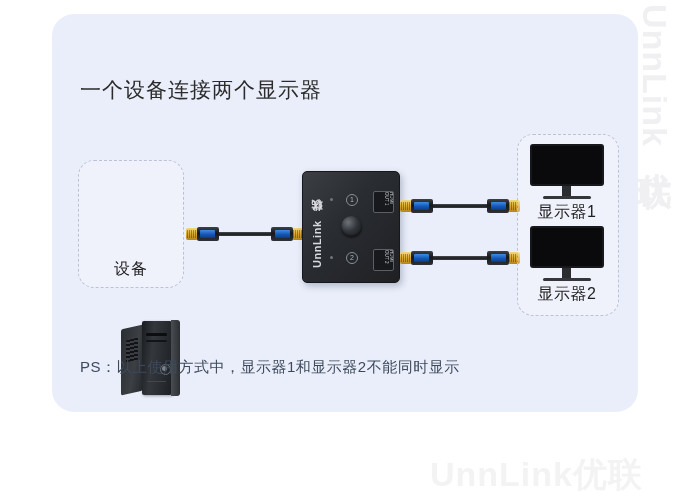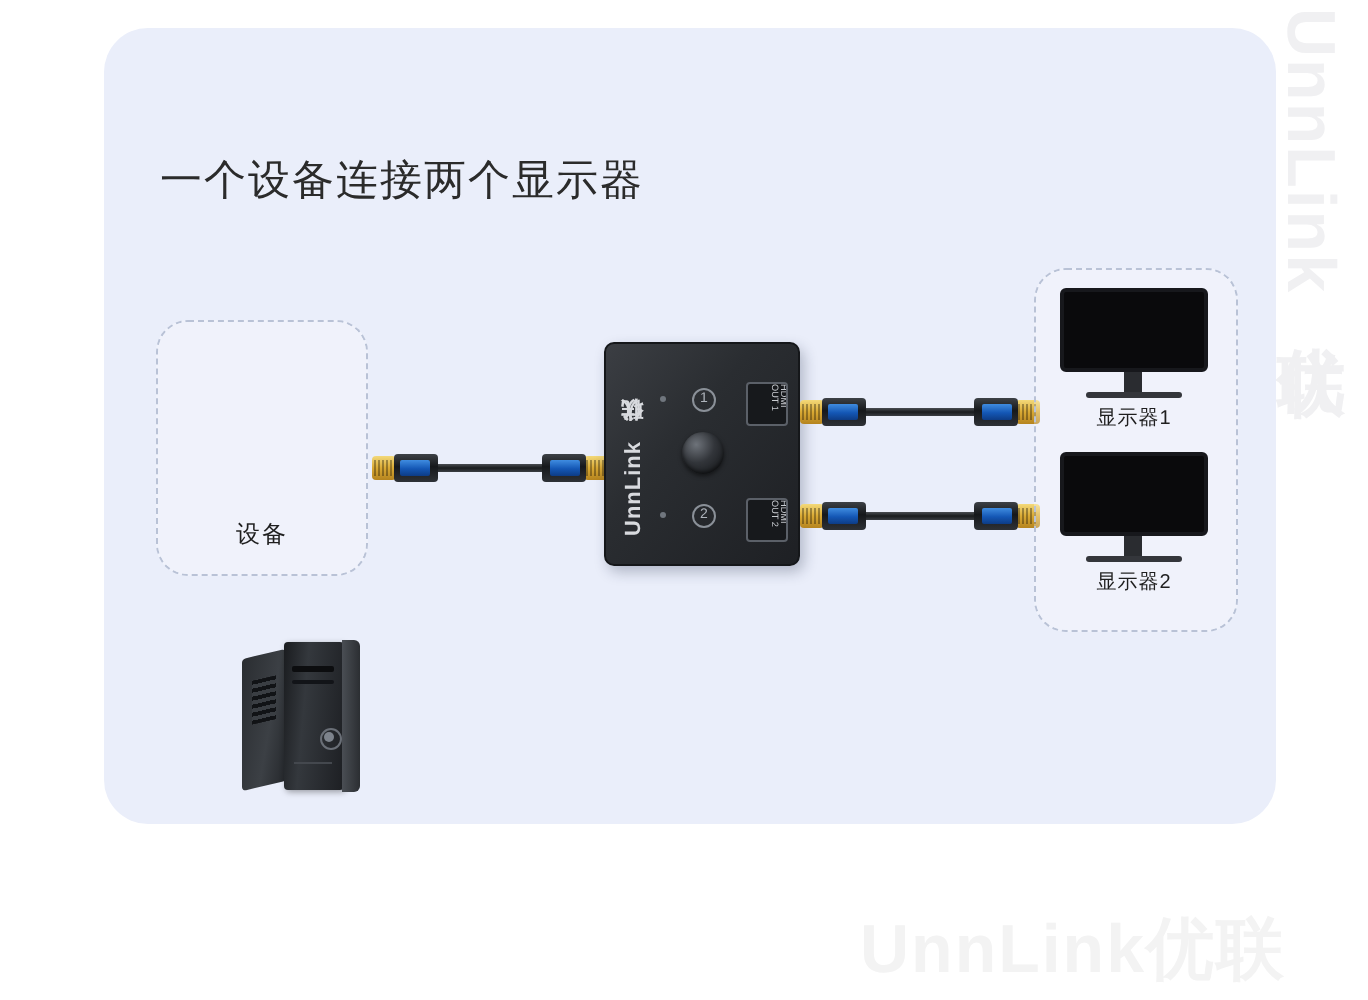--- a/index.html
+++ b/index.html
@@ -191,21 +191,21 @@
     top: 62px;
     width: 19px;
     height: 1px;
     background: #44484e;
   }
 
   .label-under {
     position: absolute;
     width: 100%;
     text-align: center;
-    font-size: 12px;
+    font-size: 16px;
     color: #1f1f1f;
     letter-spacing: 1px;
   }
 
   
   .switch-box {
     position: absolute;
     left: 250px;
     top: 157px;
     width: 96px;
@@ -390,21 +390,21 @@
     width: 48px;
     height: 3px;
     background: #34363b;
     border-radius: 2px;
   }
   .mon-label {
     position: absolute;
     top: 58px;
     width: 74px;
     text-align: center;
-    font-size: 10px;
+    font-size: 16px;
     color: #1f1f1f;
     letter-spacing: 0.5px;
   }
   .mon1 { left: 478px; top: 130px; }
   .mon2 { left: 478px; top: 212px; }
 </style>
 </head>
 <body>
 
 <div class="watermark wm-right">UnnLink优联</div>
@@ -499,14 +499,15 @@
     <div class="mon-label">显示器1</div>
   </div>
 
   <div class="monitor mon2">
     <div class="mon-screen"></div>
     <div class="mon-neck"></div>
     <div class="mon-base"></div>
     <div class="mon-label">显示器2</div>
   </div>
 
+  <div class="ps-note">PS：以上使用方式中，显示器1和显示器2不能同时显示</div>
 
 </div>
 
 </body></html>

